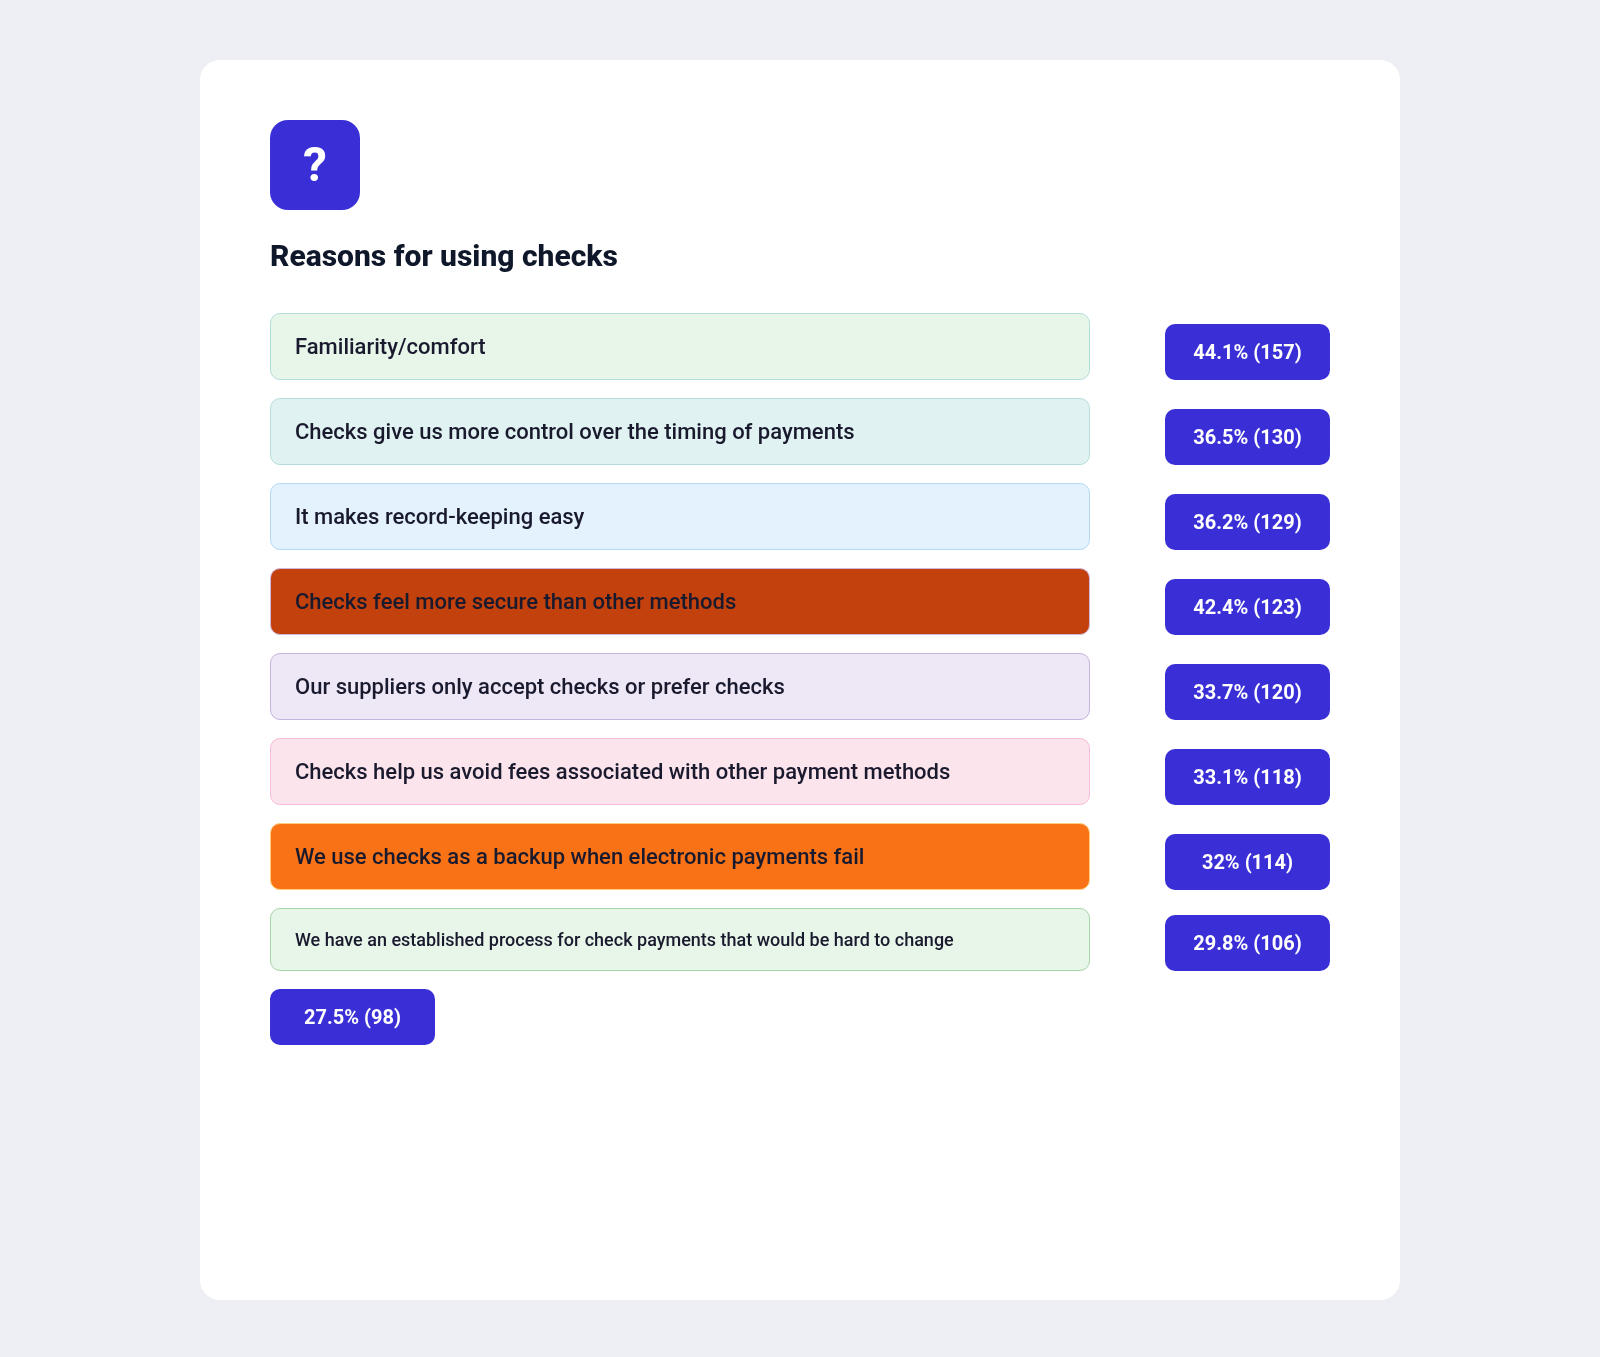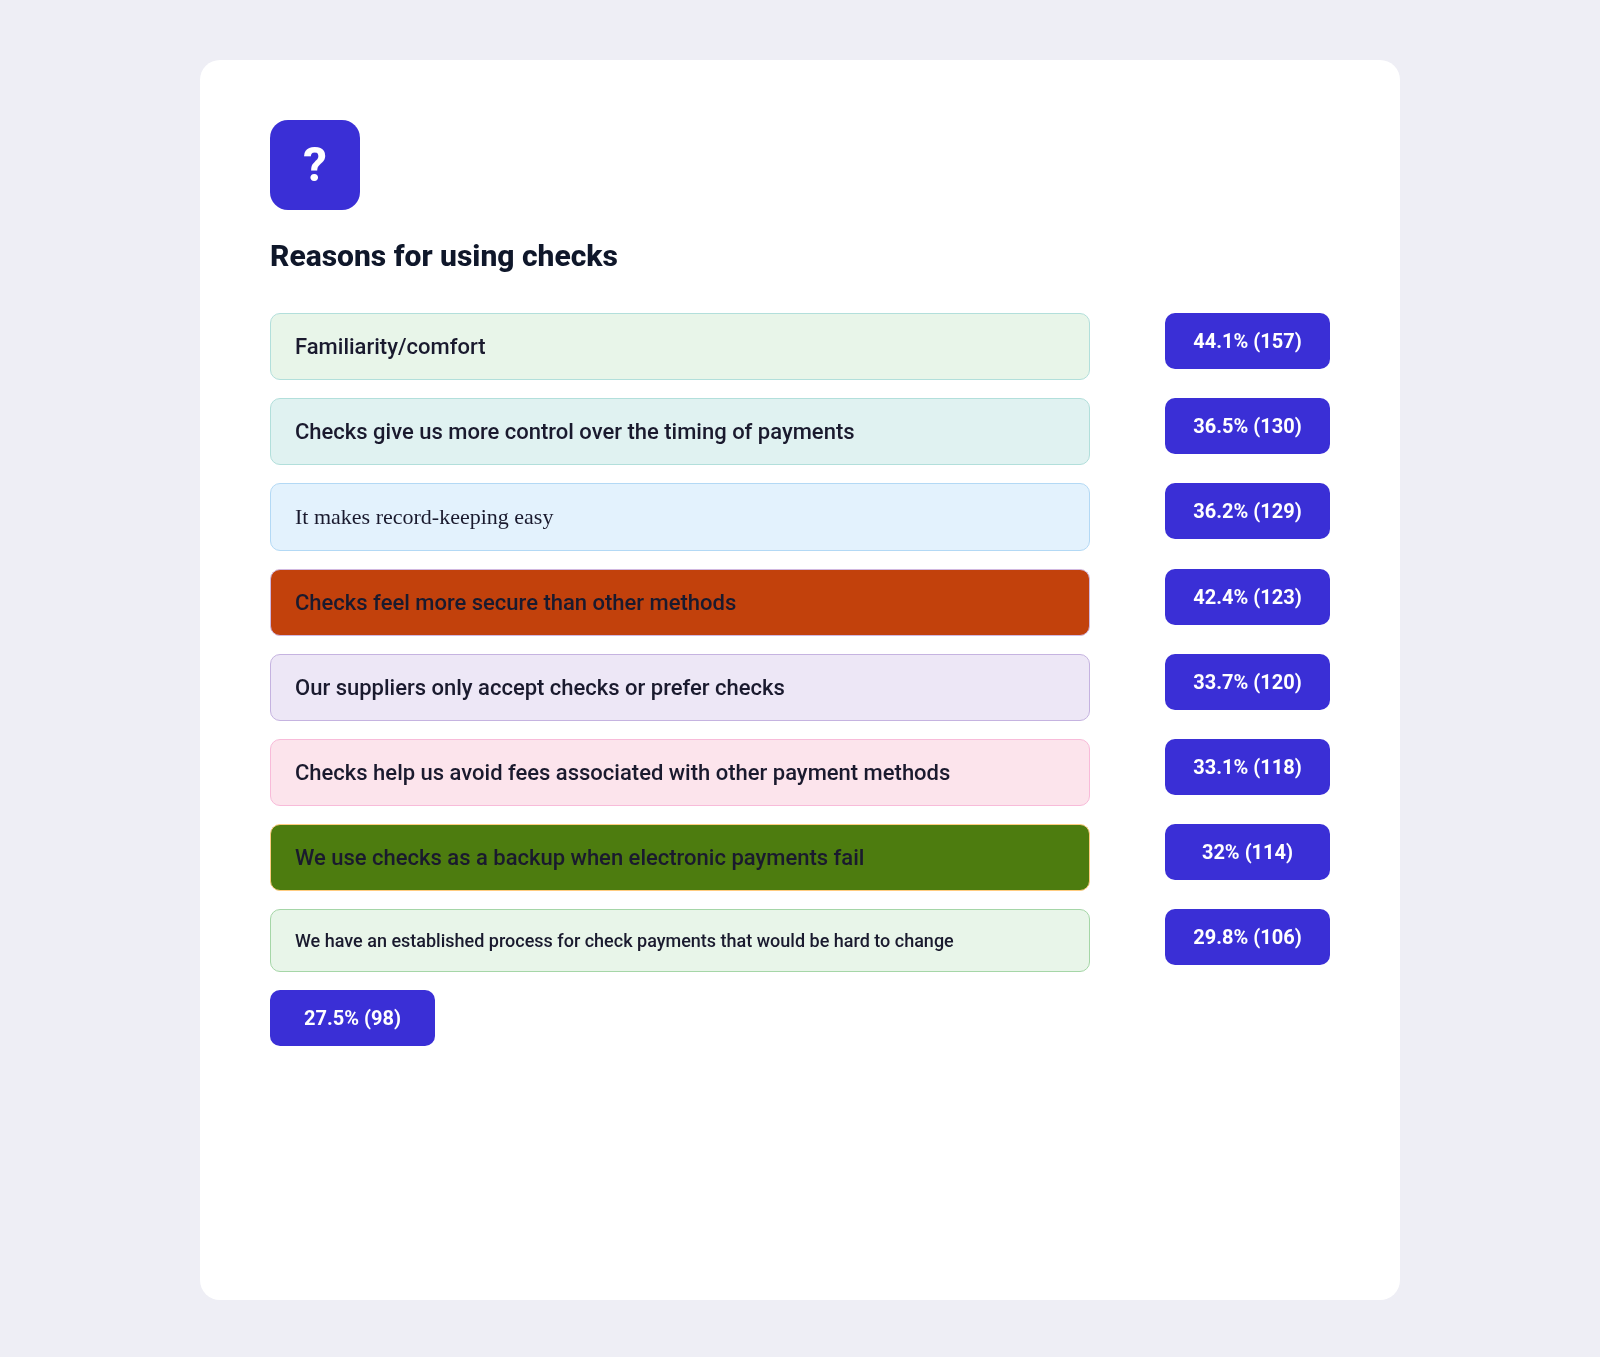--- a/index.html
+++ b/index.html
@@ -56,21 +56,21 @@
     }
 
     .rows-container {
       display: flex;
       flex-direction: column;
       gap: 18px;
     }
 
     .row {
       display: flex;
-      align-items: flex-start;
+      align-items: flex-end;
       justify-content: space-between;
       gap: 30px;
     }
 
     .label-box {
       border: 1.5px solid;
       border-radius: 10px;
       padding: 20px 24px;
       font-size: 22px;
       font-weight: 500;
@@ -85,41 +85,40 @@
     }
 
     .label-box.teal {
       background: #e0f2f1;
       border-color: #b2dfdb;
     }
 
     .label-box.light-blue {
       background: #e3f2fd;
       border-color: #b3d9f5;
-      font-family: Liberation Serif, serif;
     }
 
     .label-box.lavender {
       background: #c2410c;
       border-color: #d1b8e0;
       padding-left: 24px;
     }
 
     .label-box.purple-light {
       background: #ede7f6;
       border-color: #c5b3e0;
     }
 
     .label-box.pink {
       background: #fce4ec;
       border-color: #f8bbd9;
     }
 
     .label-box.peach {
-      background: #4d7c0f;
+      background: #f97316;
       border-color: #ffcc80;
     }
 
     .label-box.mint {
       background: #e8f5e9;
       border-color: #a5d6a7;
       font-size: 18px;
     }
 
     .label-box.cyan {

